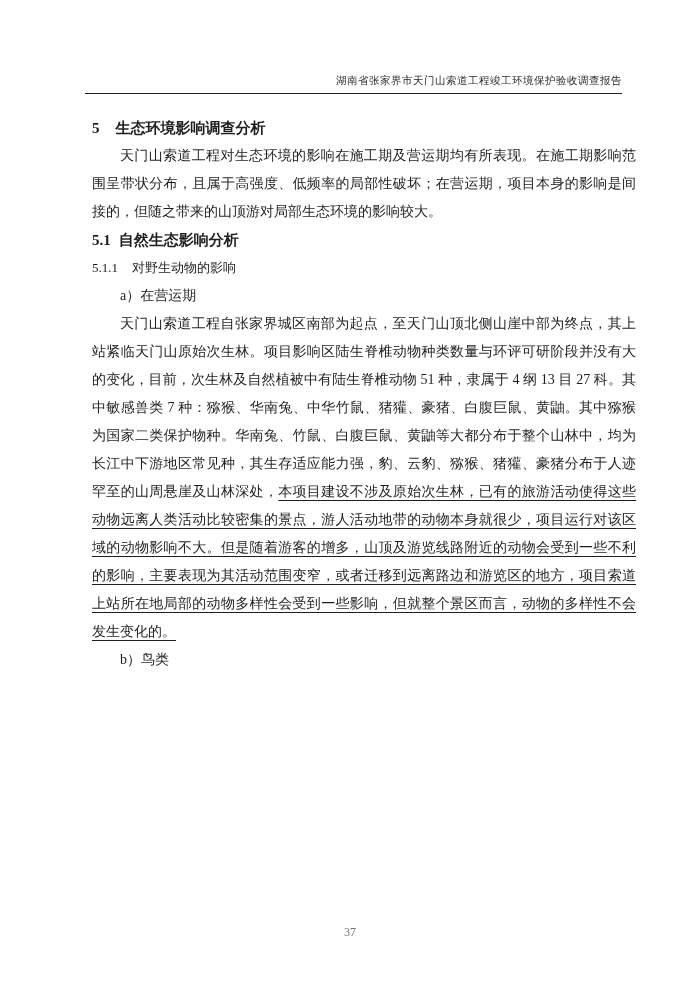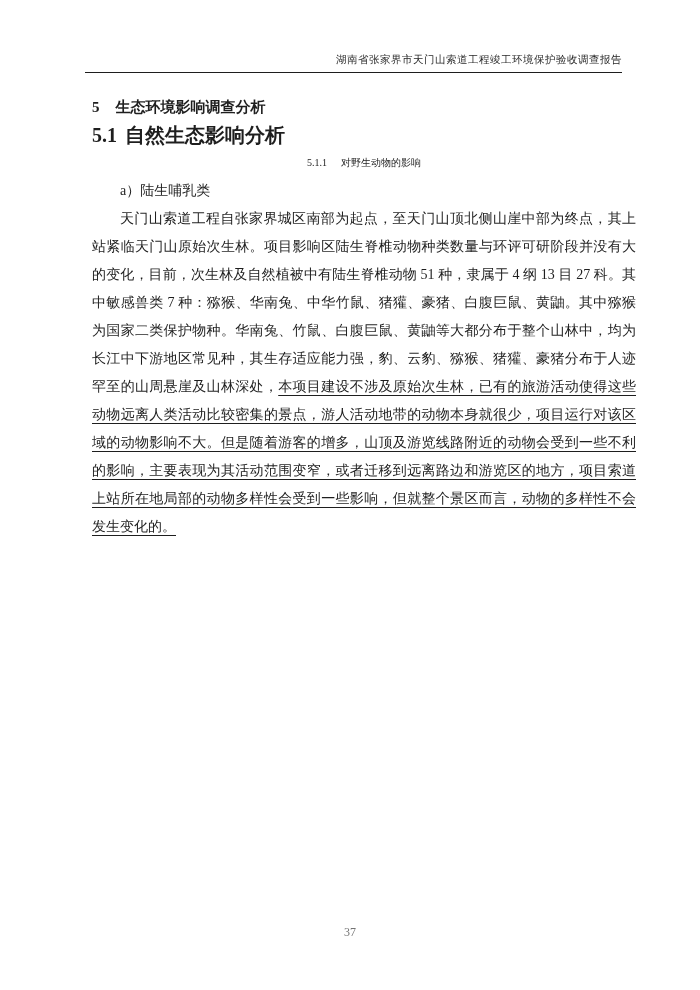--- a/index.html
+++ b/index.html
@@ -5,21 +5,21 @@
   html, body { margin: 0; padding: 0; background: #ffffff; }
   .page {
     position: relative;
     width: 700px;
     height: 990px;
     background: #ffffff;
     color: #1e1e1e;
     font-family: "Liberation Serif", "DejaVu Serif", serif;
     overflow: hidden;
   }
-  .header { padding-top: 54px; }
+  .header { padding-top: 54px; margin-top: 21px; }
   .header-text {
     margin-left: 85px;
     margin-right: 78px;
     text-align: right;
     font-size: 10.5px;
     letter-spacing: 0.5px;
     color: #2a2a2a;
     line-height: 12px;
   }
   .header-rule {
@@ -38,32 +38,32 @@
   h1.sec1 {
     margin: 20px 0 0 0;
     font-size: 15px;
     font-weight: bold;
     line-height: 28px;
     text-align: left;
   }
   h1.sec1 .num { margin-right: 16px; }
   h2.sec2 {
     margin: 0;
-    font-size: 20px;
+    font-size: 15px;
     font-weight: bold;
     line-height: 28px;
     text-align: left;
   }
   h2.sec2 .num { margin-right: 8px; }
   h3.sec3 {
     margin: 0;
-    font-size: 10px;
+    font-size: 13px;
     font-weight: normal;
     line-height: 28px;
-    text-align: center;
+    text-align: left;
   }
   h3.sec3 .num { margin-right: 14px; }
   p.para {
     margin: 0;
     text-indent: 2em;
   }
   p.sublabel {
     margin: 0;
     text-indent: 2em;
     text-align: left;
@@ -90,30 +90,32 @@
 
   <div class="header">
     <div class="header-text">湖南省张家界市天门山索道工程竣工环境保护验收调查报告</div>
     <div class="header-rule"></div>
   </div>
 
   <div class="body">
 
     <h1 class="sec1"><span class="num">5</span><span>生态环境影响调查分析</span></h1>
 
+    <p class="para">天门山索道工程对生态环境的影响在施工期及营运期均有所表现。在施工期影响范围呈带状分布，且属于高强度、低频率的局部性破坏；在营运期，项目本身的影响是间接的，但随之带来的山顶游对局部生态环境的影响较大。</p>
 
     <h2 class="sec2"><span class="num">5.1</span><span>自然生态影响分析</span></h2>
 
     <h3 class="sec3"><span class="num">5.1.1</span><span>对野生动物的影响</span></h3>
 
 
 
-    <p class="sublabel">a）陆生哺乳类</p>
+    <p class="sublabel">a）在营运期</p>
 
     <p class="para"><span>天门山索道工程自张家界城区南部为起点，至天门山顶北侧山崖中部为终点，其上站紧临天门山原始次生林。项目影响区陆生脊椎动物种类数量与环评可研阶段并没有大的变化，目前，次生林及自然植被中有陆生脊椎动物 51 种，隶属于 4 纲 13 目 27 科。其中敏感兽类 7 种：猕猴、华南兔、中华竹鼠、猪獾、豪猪、白腹巨鼠、黄鼬。其中猕猴为国家二类保护物种。华南兔、竹鼠、白腹巨鼠、黄鼬等大都分布于整个山林中，均为长江中下游地区常见种，其生存适应能力强，豹、云豹、猕猴、猪獾、豪猪分布于人迹罕至的山周悬崖及山林深处，</span><span class="uline">本项目建设不涉及原始次生林，已有的旅游活动使得这些动物远离人类活动比较密集的景点，游人活动地带的动物本身就很少，项目运行对该区域的动物影响不大。但是随着游客的增多，山顶及游览线路附近的动物会受到一些不利的影响，主要表现为其活动范围变窄，或者迁移到远离路边和游览区的地方，项目索道上站所在地局部的动物多样性会受到一些影响，但就整个景区而言，动物的多样性不会发生变化的。</span></p>
 
+    <p class="sublabel">b）鸟类</p>
 
 
   </div>
 
   <div class="footer">37</div>
 
 </div>
 
 </body></html>

